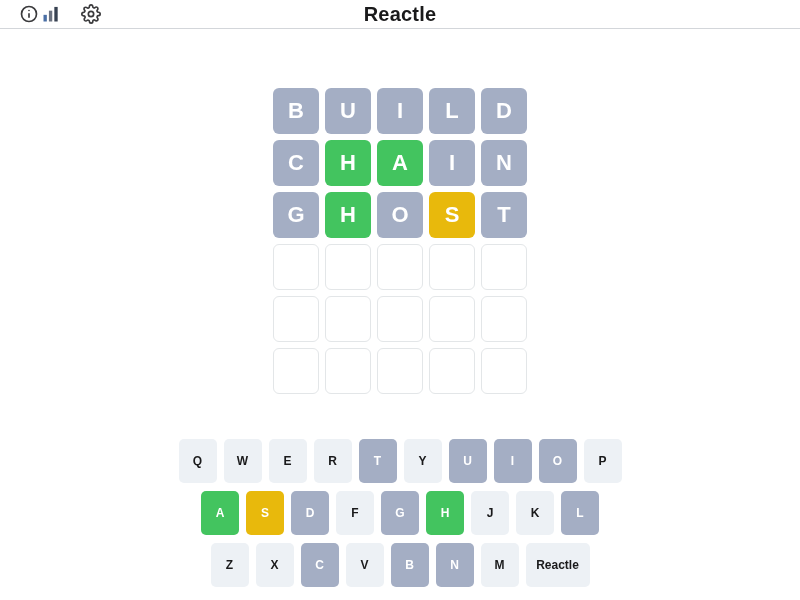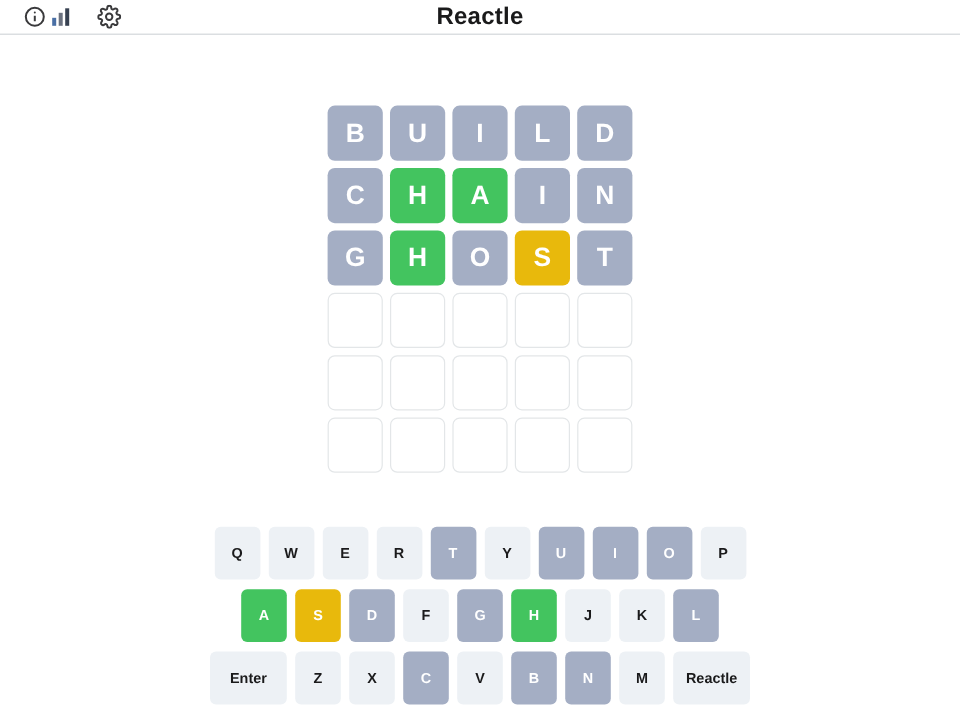--- a/index.html
+++ b/index.html
@@ -227,21 +227,20 @@
         <button class="key present">S</button>
         <button class="key absent">D</button>
         <button class="key">F</button>
         <button class="key absent">G</button>
         <button class="key correct">H</button>
         <button class="key">J</button>
         <button class="key">K</button>
         <button class="key absent">L</button>
       </div>
       <div class="kb-row">
-        <button class="key wide">Enter</button>
         <button class="key">Z</button>
         <button class="key">X</button>
         <button class="key absent">C</button>
         <button class="key">V</button>
         <button class="key absent">B</button>
         <button class="key absent">N</button>
         <button class="key">M</button>
         <button class="key wide">Reactle</button>
       </div>
     </div>

